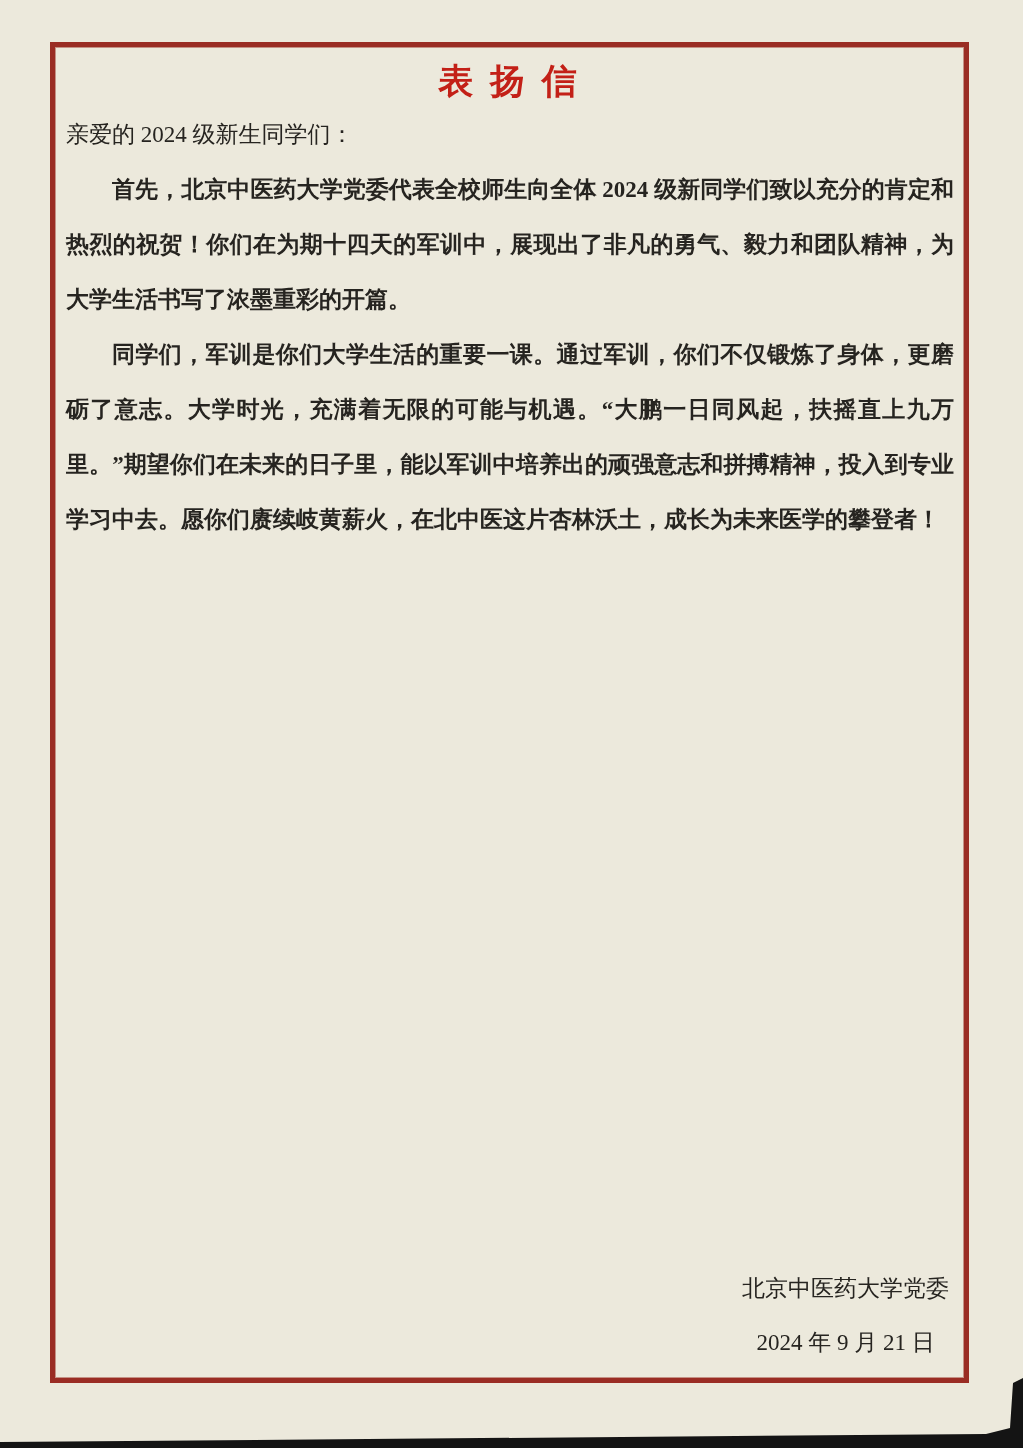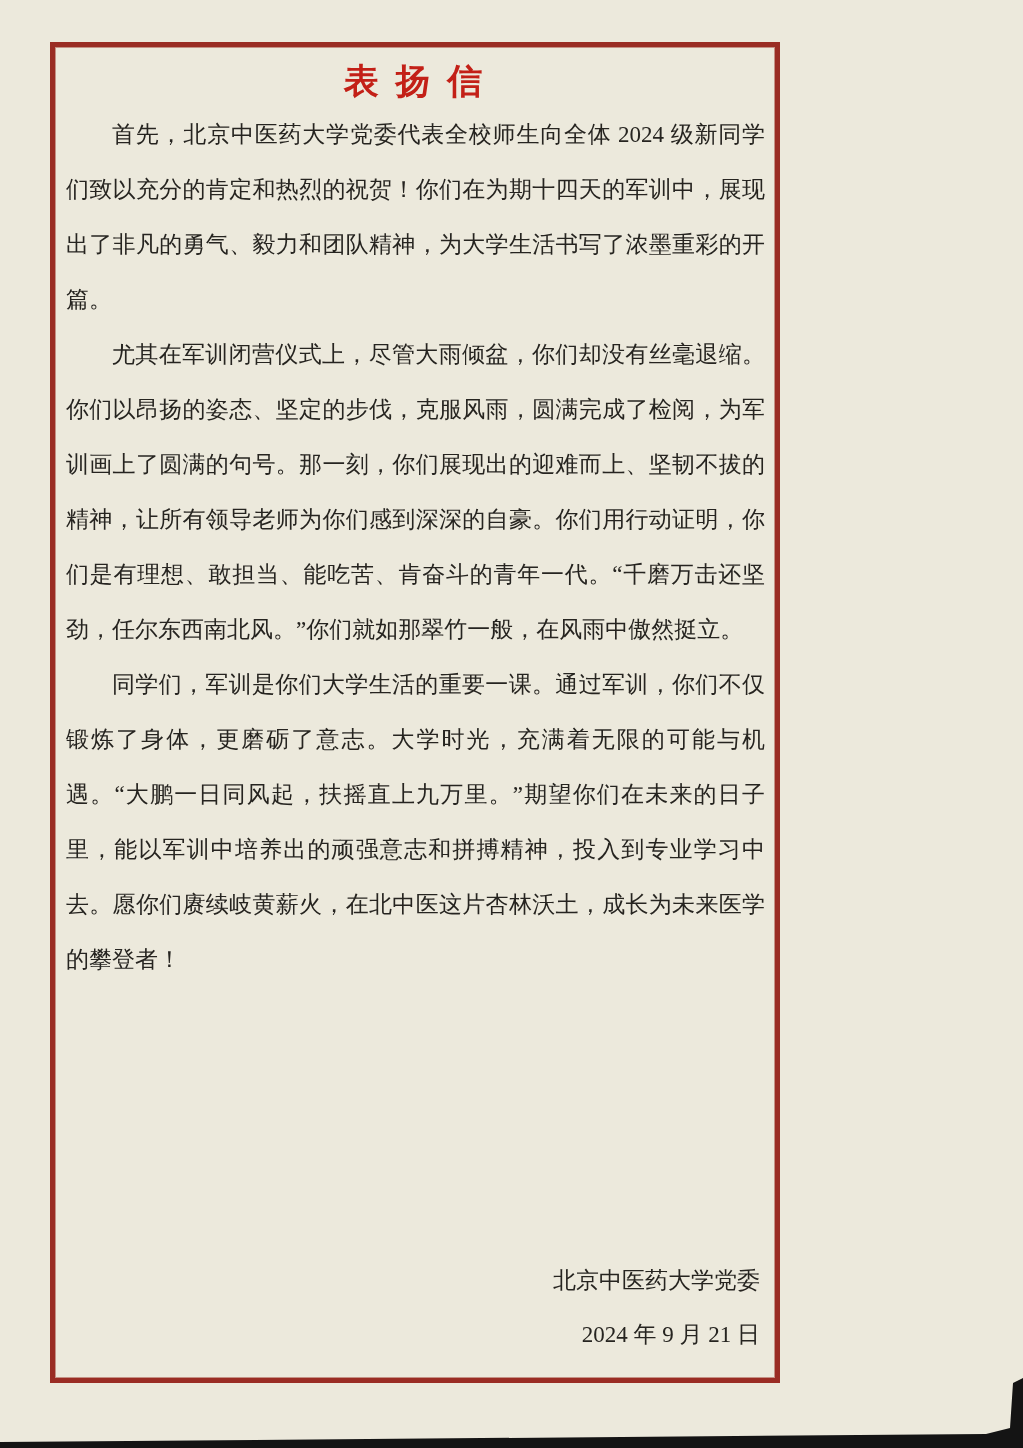--- a/index.html
+++ b/index.html
@@ -18,21 +18,21 @@
     position: absolute;
     inset: 0;
     background: var(--scan-edge, #141414);
     clip-path: polygon(0 1442px, 986px 1434px, 1010px 1428px, 1013px 1383px, 1023px 1378px, 1023px 1448px, 0 1448px);
   }
 
   .frame {
     position: absolute;
     left: 50px;
     top: 42px;
-    width: 730px;
+    width: 919px;
     height: 1341px;
     box-sizing: border-box;
     border: 5px solid var(--frame-border, #9a2d24);
     box-shadow: inset 0 0 0 1px var(--frame-inner-line, #c59286);
   }
 
   .title {
     margin: 11px 0 0 0;
     text-align: center;
     font-size: 35px;
@@ -43,43 +43,43 @@
   }
 
   .body {
     margin: 1px 10px 0 11px;
     font-size: 23px;
     line-height: 55px;
     color: var(--text-color, #262420);
     text-align: justify;
   }
   .body p { margin: 0; padding: 0; }
-  .para { text-indent: 2em; }
+  .para { text-indent: 2em; font-weight: bold; }
 
   .closing {
     position: absolute;
     right: 15px;
-    bottom: 16px;
-    text-align: right;
+    bottom: 8px;
+    text-align: center;
     font-size: 23px;
     line-height: 54px;
     color: var(--text-color, #262420);
   }
   .closing p { margin: 0; padding: 0; }
 </style>
 </head>
 <body>
 
 <div class="page">
   <div class="scan-edge"></div>
   <div class="frame">
     <h1 class="title">表 扬 信</h1>
     <div class="body">
+      <p class="salutation">亲爱的 2024 级新生同学们：</p>
       <p class="para">首先，北京中医药大学党委代表全校师生向全体 2024 级新同学们致以充分的肯定和热烈的祝贺！你们在为期十四天的军训中，展现出了非凡的勇气、毅力和团队精神，为大学生活书写了浓墨重彩的开篇。</p>
-      <p class="para">尤其在军训闭营仪式上，尽管大雨倾盆，你们却没有丝毫退缩。你们以昂扬的姿态、坚定的步伐，克服风雨，圆满完成了检阅，为军训画上了圆满的句号。那一刻，你们展现出的迎难而上、坚韧不拔的精神，让所有领导老师为你们感到深深的自豪。你们用行动证明，你们是有理想、敢担当、能吃苦、肯奋斗的青年一代。“千磨万击还坚劲，任尔东西南北风。”你们就如那翠竹一般，在风雨中傲然挺立。</p>
       <p class="para">同学们，军训是你们大学生活的重要一课。通过军训，你们不仅锻炼了身体，更磨砺了意志。大学时光，充满着无限的可能与机遇。“大鹏一日同风起，扶摇直上九万里。”期望你们在未来的日子里，能以军训中培养出的顽强意志和拼搏精神，投入到专业学习中去。愿你们赓续岐黄薪火，在北中医这片杏林沃土，成长为未来医学的攀登者！</p>
     </div>
     <div class="closing">
       <p>北京中医药大学党委</p>
       <p>2024 年 9 月 21 日</p>
     </div>
   </div>
 </div>
 
 </body></html>

